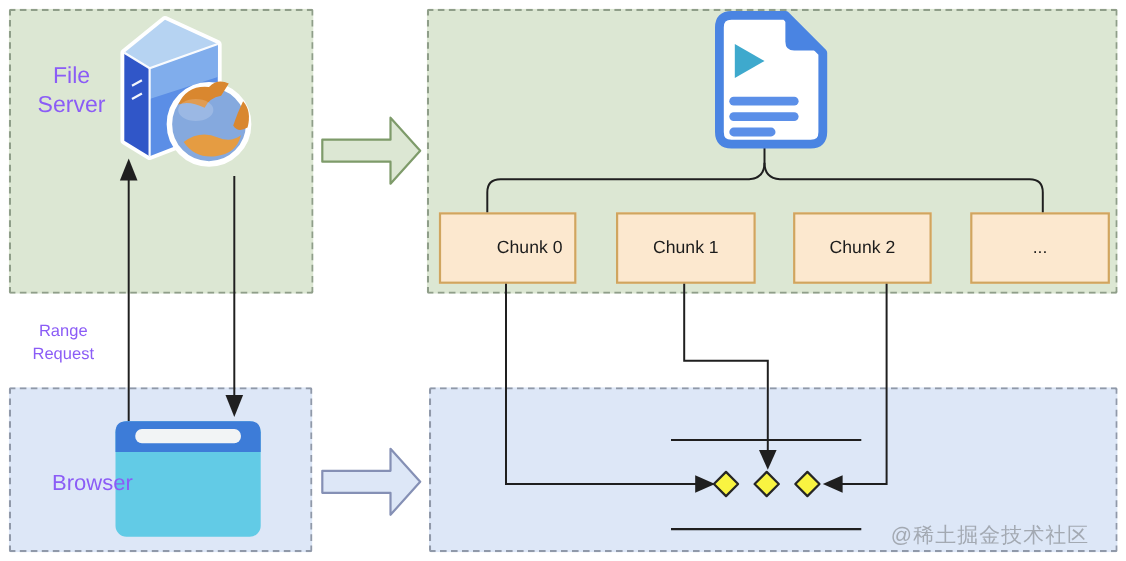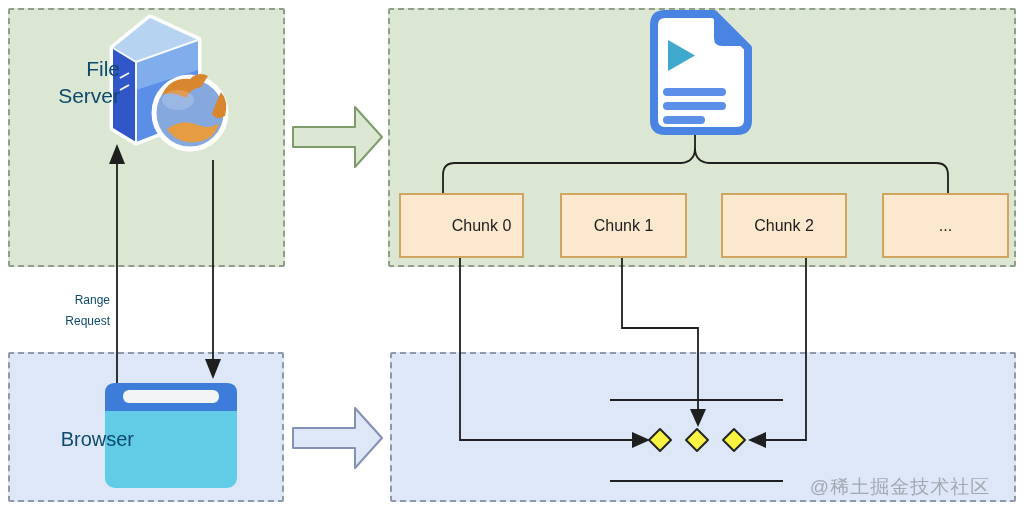--- a/index.html
+++ b/index.html
@@ -5,23 +5,23 @@
   html,body{margin:0;padding:0;background:#ffffff;}
   .stage{
     position:relative;width:1024px;height:510px;overflow:hidden;
     font-family:"Liberation Sans","DejaVu Sans",sans-serif;color:#1c1c1c;
     background:#ffffff;
   }
   .box{position:absolute;box-sizing:border-box;border:2px dashed;border-radius:2px;z-index:1;}
   .box.green{background:var(--green-box-fill);border-color:var(--green-box-border);}
   .box.blue{background:var(--blue-box-fill);border-color:var(--blue-box-border);}
   .overlay{position:absolute;left:0;top:0;z-index:2;}
-  .label{position:absolute;z-index:3;white-space:pre-line;text-align:right;color:#0c4a6e;}
+  .label{position:absolute;z-index:3;white-space:pre-line;text-align:center;color:#8b5cf6;}
   .label.lg{font-size:21px;line-height:27px;font-weight:400;}
-  .label.sm{font-size:12px;line-height:21px;}
+  .label.sm{font-size:15px;line-height:21px;}
   .chunk{
     position:absolute;box-sizing:border-box;z-index:1;
     background:var(--chunk-fill);border:2px solid var(--chunk-border);
     display:flex;align-items:center;justify-content:center;
     font-size:16px;color:#1c1c1c;
   }
   .watermark{
     position:absolute;z-index:3;text-align:center;
     font-size:19px;color:var(--watermark-color);letter-spacing:1px;
   }

